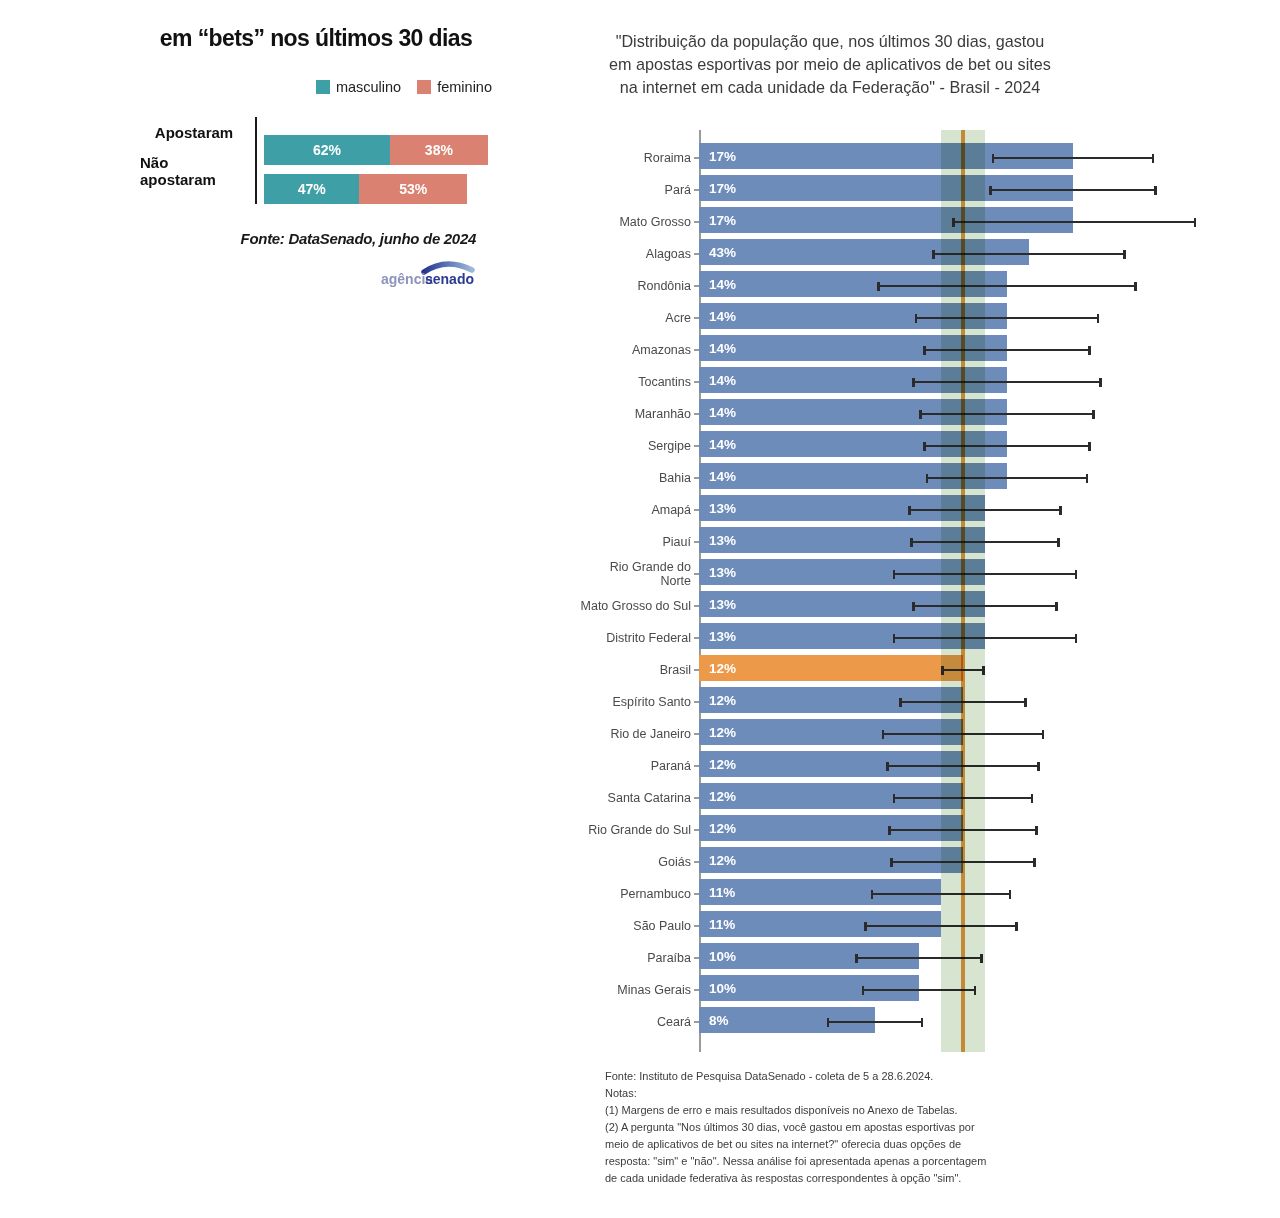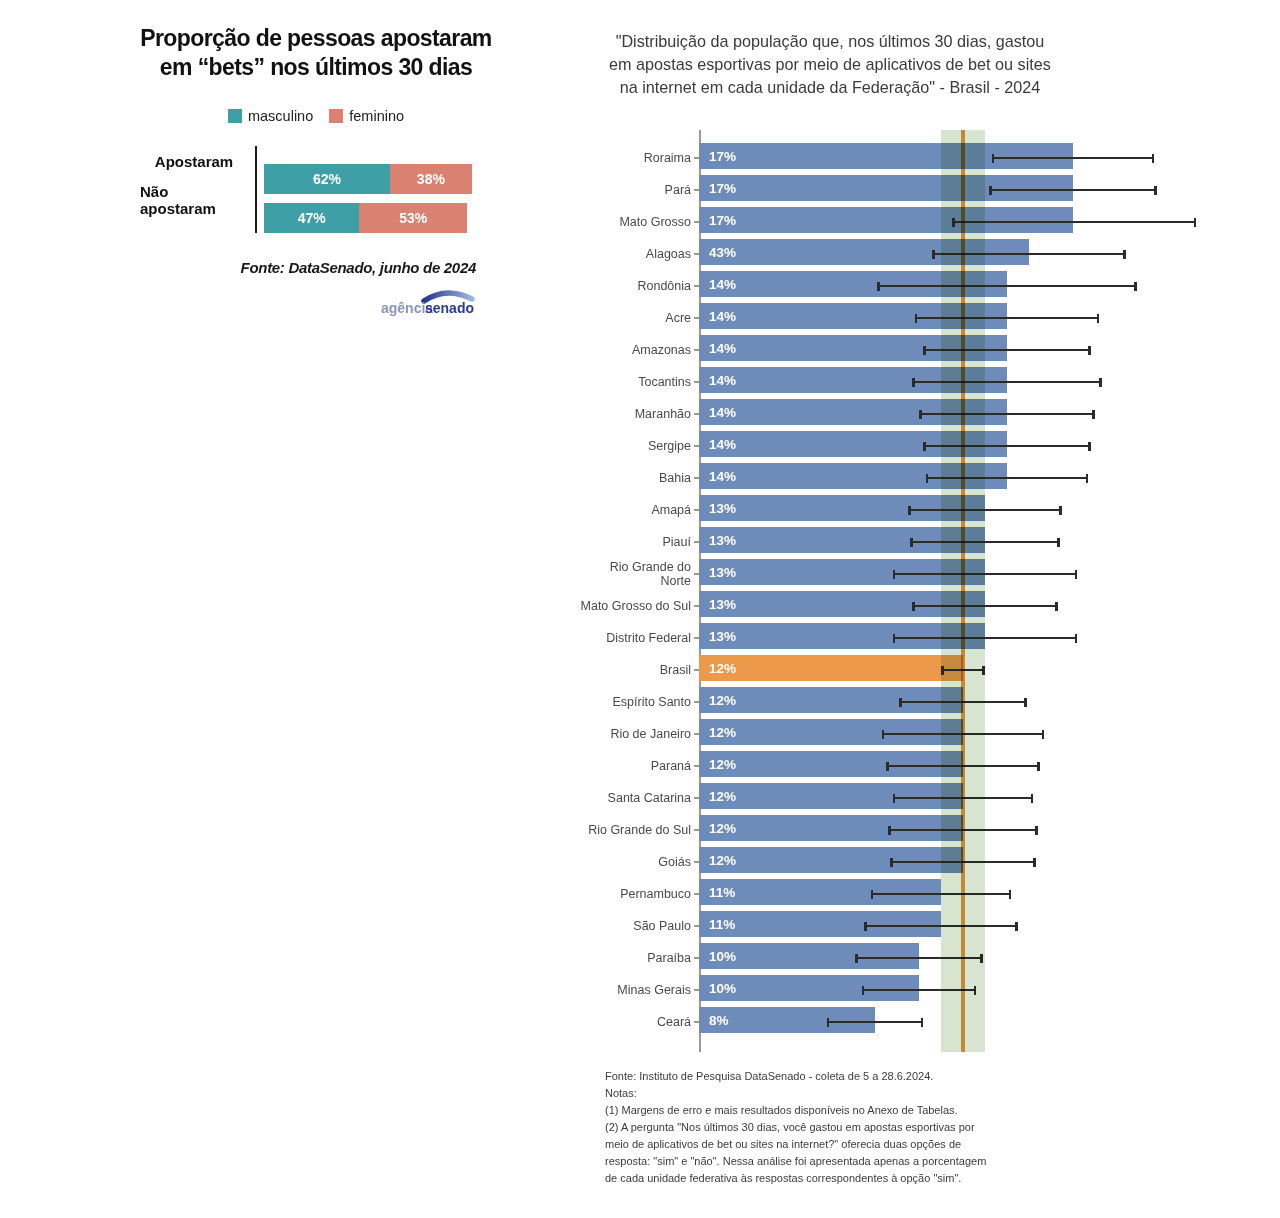--- a/index.html
+++ b/index.html
@@ -3,21 +3,21 @@
 <meta charset="utf-8">
 <style>
   * { margin:0; padding:0; box-sizing:border-box; }
   html,body { width:1280px; height:1218px; background:#fff;
               font-family:"Liberation Sans", sans-serif; }
 
   
   #left-panel { position:absolute; left:140px; top:24px; width:352px; }
   .lp-title { text-align:center; font-weight:bold; font-size:23px; line-height:29px;
               color:#111; letter-spacing:-0.6px; }
-  .lp-legend { display:flex; justify-content:center; gap:16px; margin-top:26px; }
+  .lp-legend { display:flex; justify-content:flex-end; gap:16px; margin-top:26px; }
   .lp-legend-item { display:flex; align-items:center; gap:6px; font-size:14.5px; color:#222; }
   .lp-swatch { width:14px; height:14px; display:inline-block; }
   .lp-chart { display:flex; margin-top:22px; }
   .lp-labels { width:115px; display:flex; flex-direction:column; gap:9px;align-items:center; }
   .lp-rowlabel { height:30px; display:flex; align-items:center; justify-content:flex-end;
                  font-weight:bold; font-size:15px; color:#111; padding-right:7px; }
   .lp-bars { border-left:2.5px solid #1a1a1a; padding-left:7px;
              display:flex; flex-direction:column; gap:9px; padding-top:18px; }
   .lp-barrow { height:30px; display:flex; }
   .lp-seg { height:100%; display:flex; align-items:center; justify-content:center;
@@ -50,21 +50,20 @@
   #ref-line  { position:absolute; top:0; height:922px; width:4px; mix-blend-mode:multiply; }
 
   #footer-notes { position:absolute; left:605px; top:1068px; width:480px;
                   font-size:11px; line-height:17px; color:#3c3c3c; }
 </style>
 </head>
 <body>
 
 <div id="left-panel">
   <div class="lp-title">
-    <div>Proporção de pessoas apostaram</div>
     <div>em “bets” nos últimos 30 dias</div>
   </div>
 
   <div class="lp-legend">
     <div class="lp-legend-item">
       <span class="lp-swatch" style="background: rgb(62, 159, 166);"></span>
       <span>masculino</span>
     </div>
     <div class="lp-legend-item">
       <span class="lp-swatch" style="background: rgb(218, 129, 114);"></span>
@@ -73,21 +72,21 @@
   </div>
 
   <div class="lp-chart">
     <div class="lp-labels" id="lp-labels">
         <div class="lp-rowlabel">Apostaram</div>
         <div class="lp-rowlabel">Não apostaram</div>
       </div>
     <div class="lp-bars" id="lp-bars">
         <div class="lp-barrow">
           <div class="lp-seg" style="width: 125.86px; background: rgb(62, 159, 166);">62%</div>
-          <div class="lp-seg" style="width: 82px; background: rgb(218, 129, 114);">38%</div>
+          <div class="lp-seg" style="width: 98px; background: rgb(218, 129, 114);">38%</div>
         </div>
         <div class="lp-barrow">
           <div class="lp-seg" style="width: 95.41px; background: rgb(62, 159, 166);">47%</div>
           <div class="lp-seg" style="width: 107.59px; background: rgb(218, 129, 114);">53%</div>
         </div>
       </div>
   </div>
 
   <div class="lp-fonte">Fonte: DataSenado, junho de 2024</div>
 

